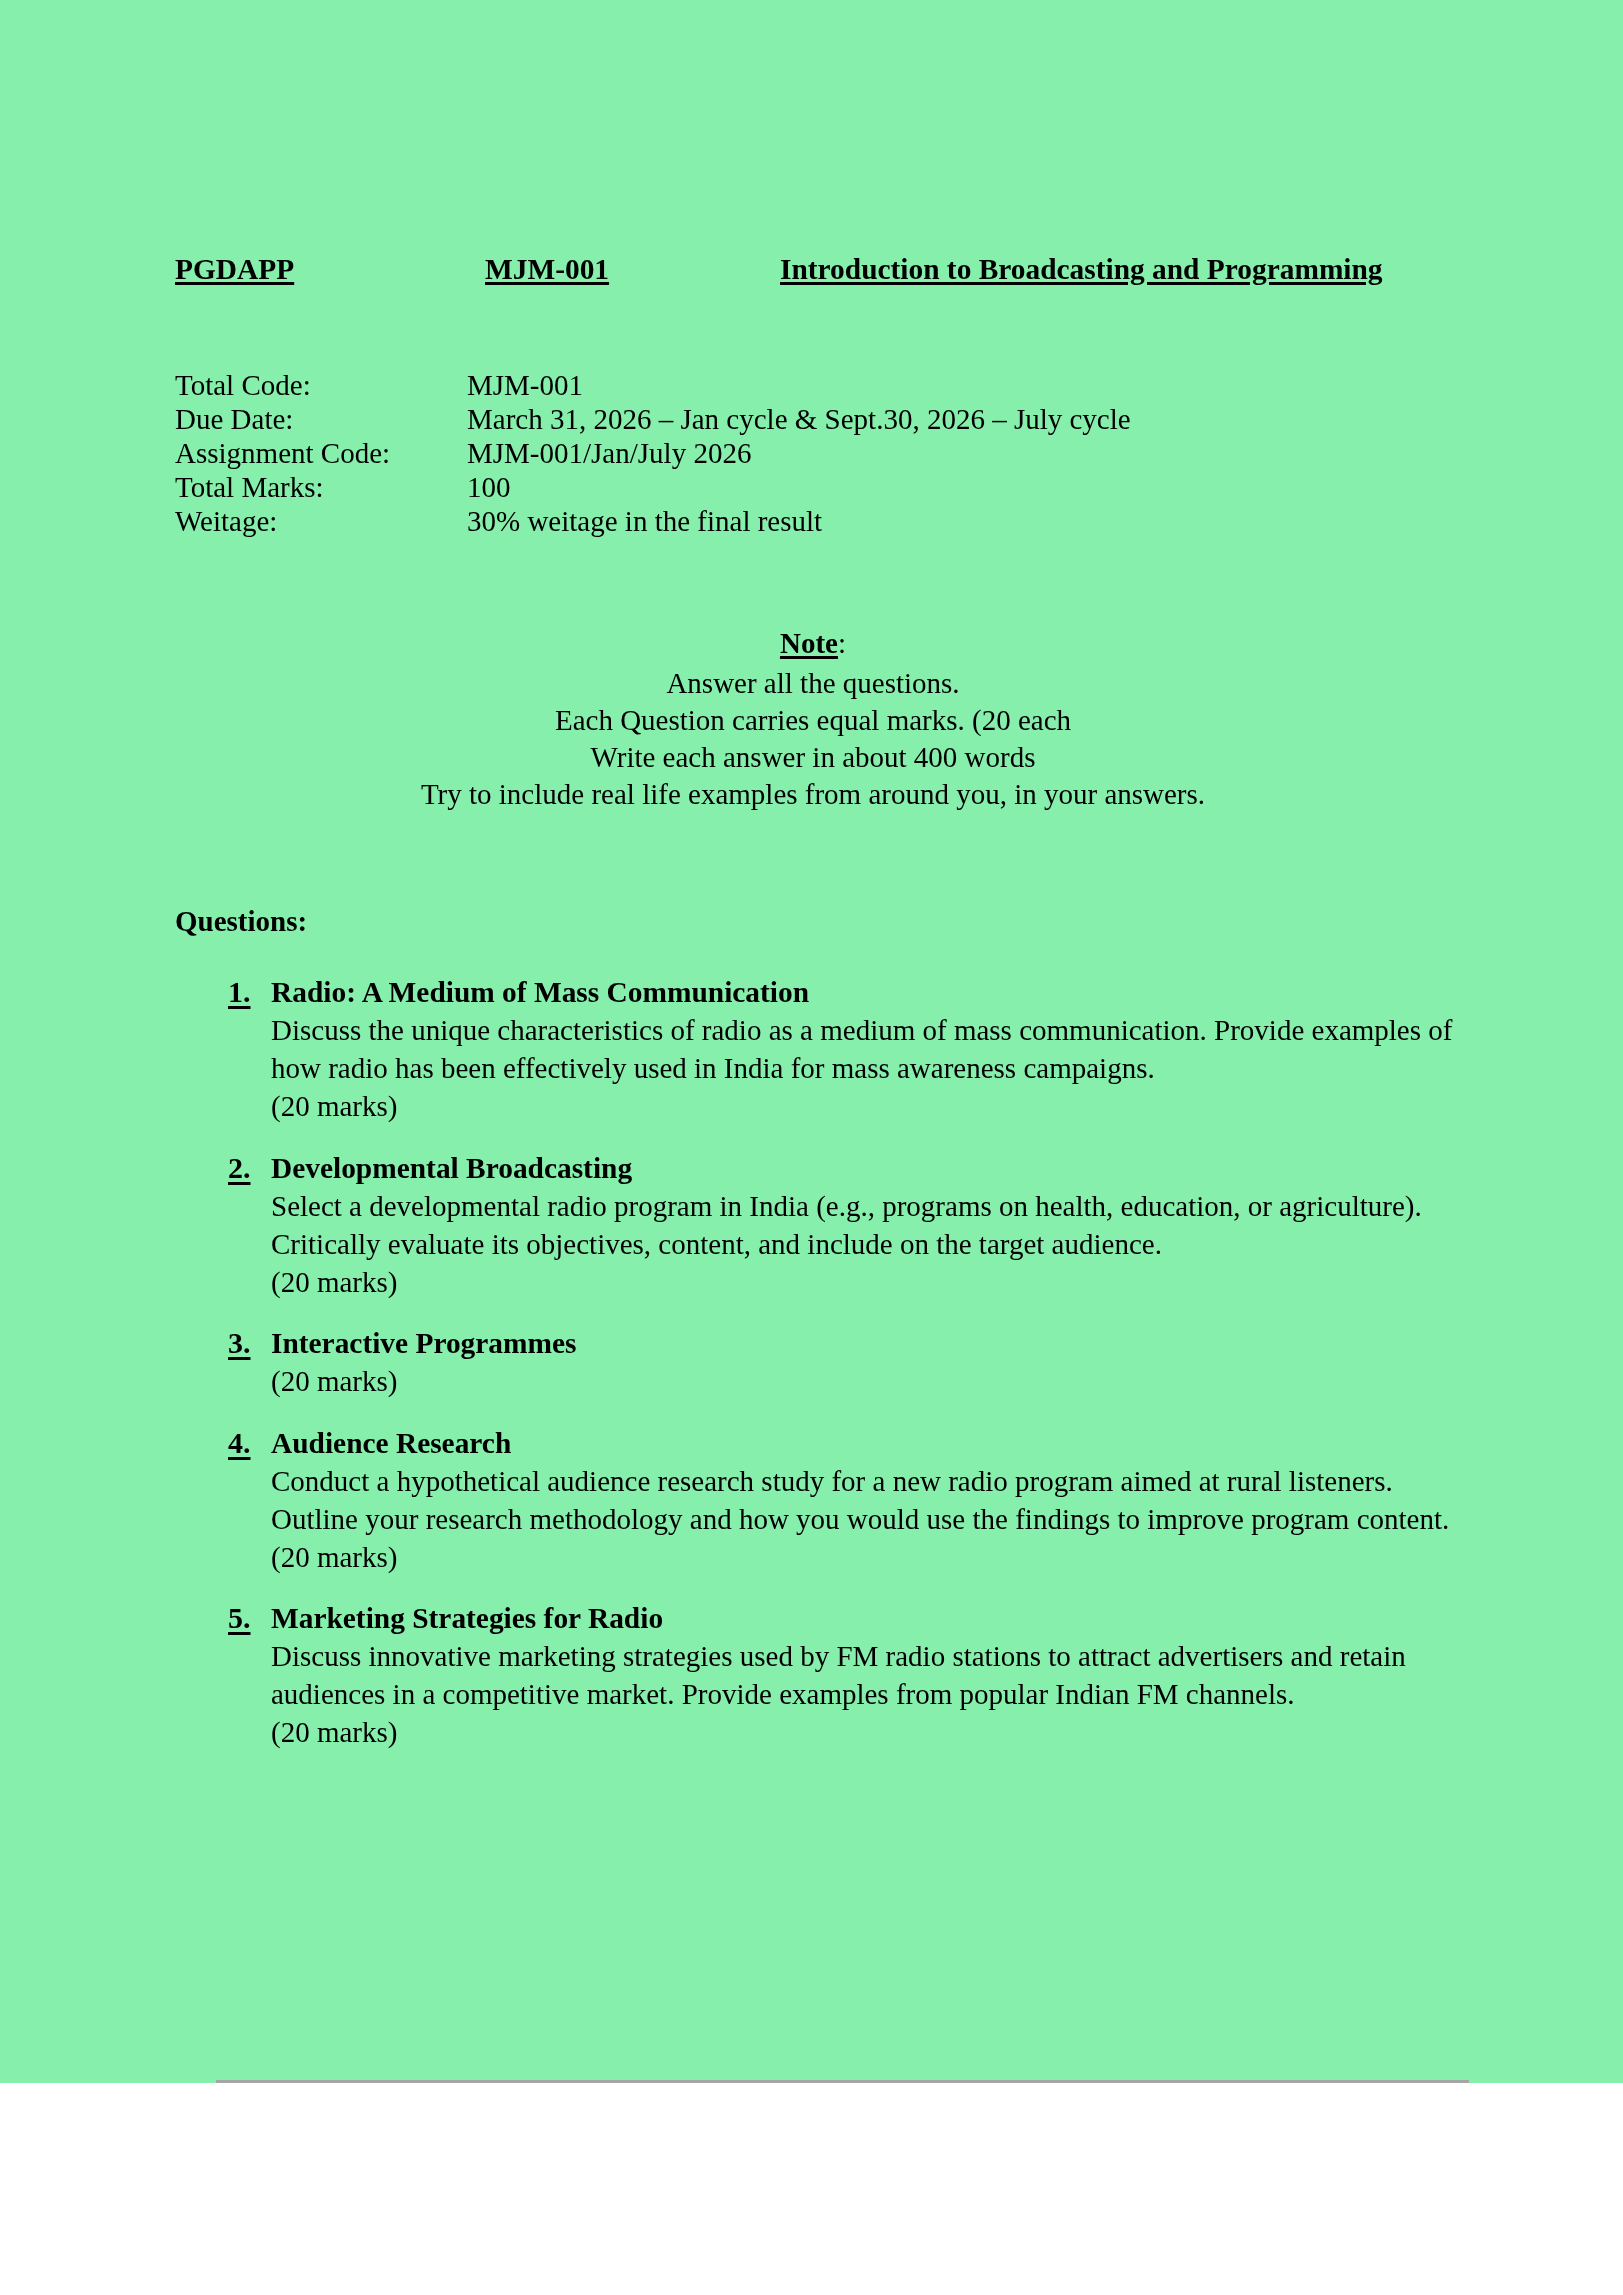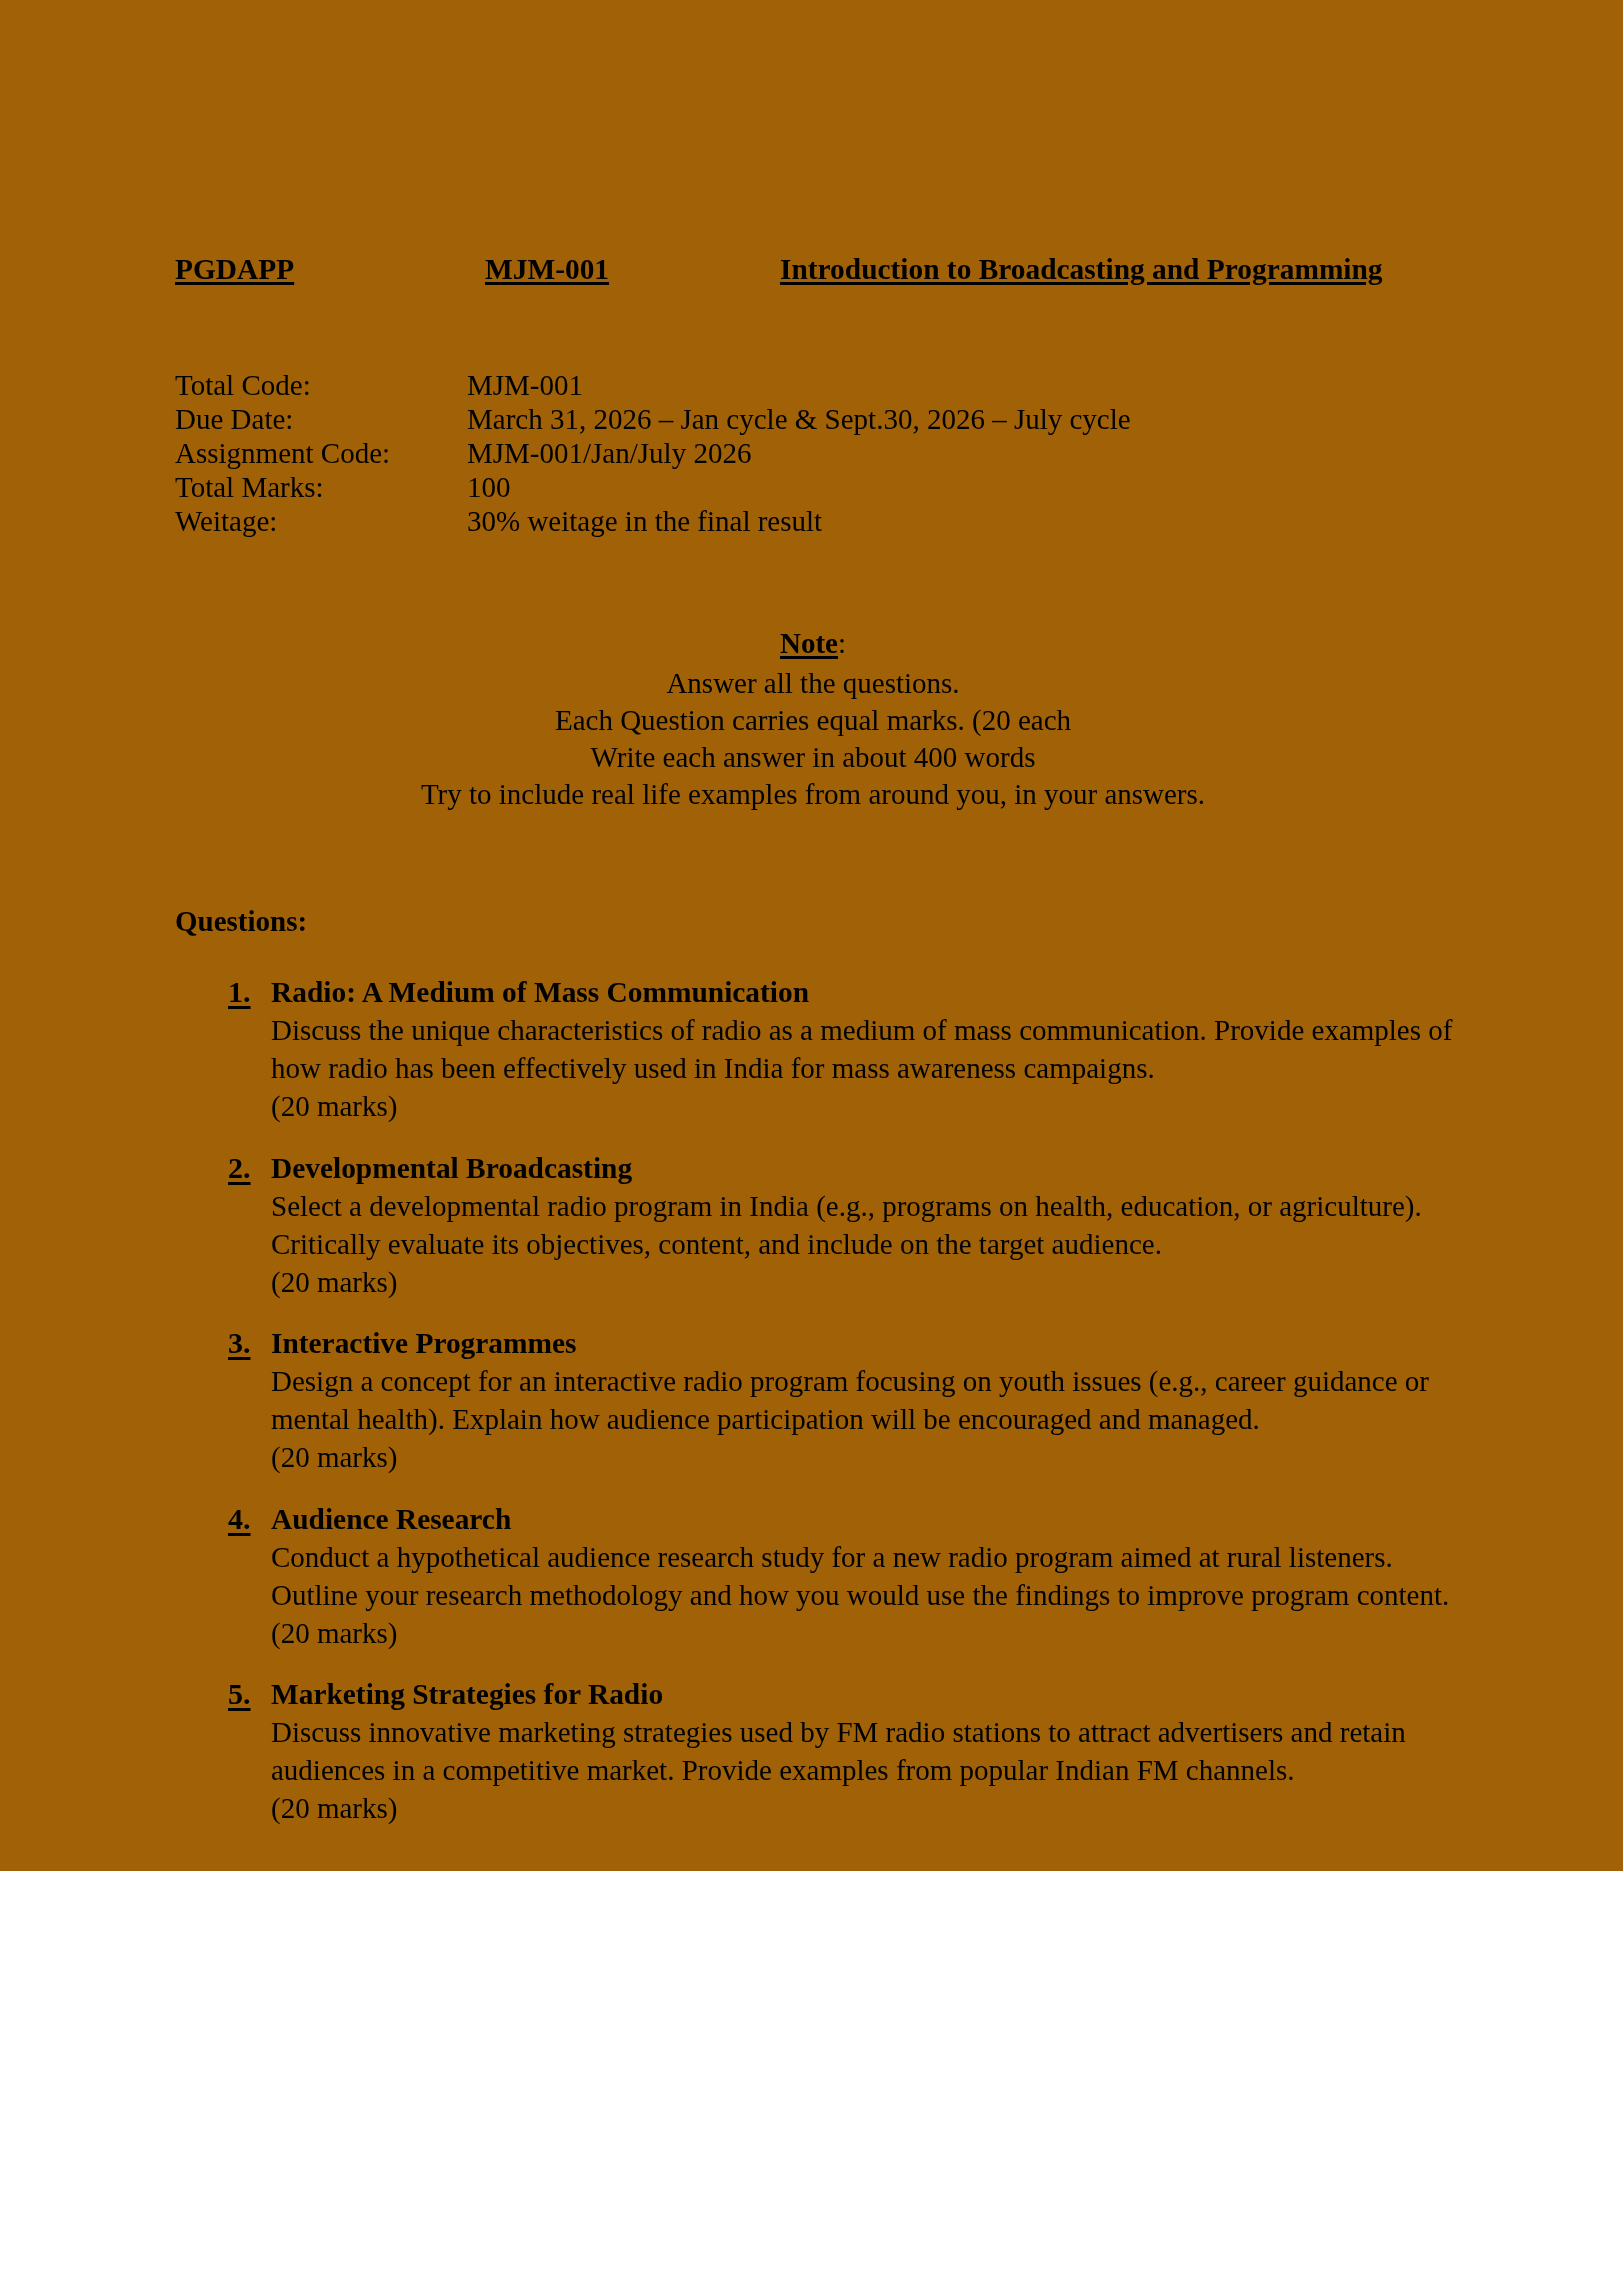--- a/index.html
+++ b/index.html
@@ -3,22 +3,22 @@
 <meta charset="utf-8">
 <style>
   html, body {
     margin: 0;
     padding: 0;
     background: #ffffff;
   }
   .page {
     position: relative;
     width: 1623px;
-    height: 1871px;
-    background: #a16207;
+    height: 2083px;
+    background: #86efac;
     font-family: "Liberation Serif", "DejaVu Serif", serif;
     color: #000000;
     box-sizing: border-box;
     overflow: hidden;
   }
 
   
   .doc-header {
     position: absolute;
     left: 175px;
@@ -211,21 +211,20 @@
     <div class="question-item">
       <span class="q-number">2.</span>
       <p class="q-title">Developmental Broadcasting</p>
       <p class="q-body">Select a developmental radio program in India (e.g., programs on health, education, or agriculture). Critically evaluate its objectives, content, and include on the target audience.</p>
       <p class="q-marks">(20 marks)</p>
     </div>
 
     <div class="question-item">
       <span class="q-number">3.</span>
       <p class="q-title">Interactive Programmes</p>
-      <p class="q-body">Design a concept for an interactive radio program focusing on youth issues (e.g., career guidance or mental health). Explain how audience participation will be encouraged and managed.</p>
       <p class="q-marks">(20 marks)</p>
     </div>
 
     <div class="question-item">
       <span class="q-number">4.</span>
       <p class="q-title">Audience Research</p>
       <p class="q-body">Conduct a hypothetical audience research study for a new radio program aimed at rural listeners. Outline your research methodology and how you would use the findings to improve program content.</p>
       <p class="q-marks">(20 marks)</p>
     </div>
 

